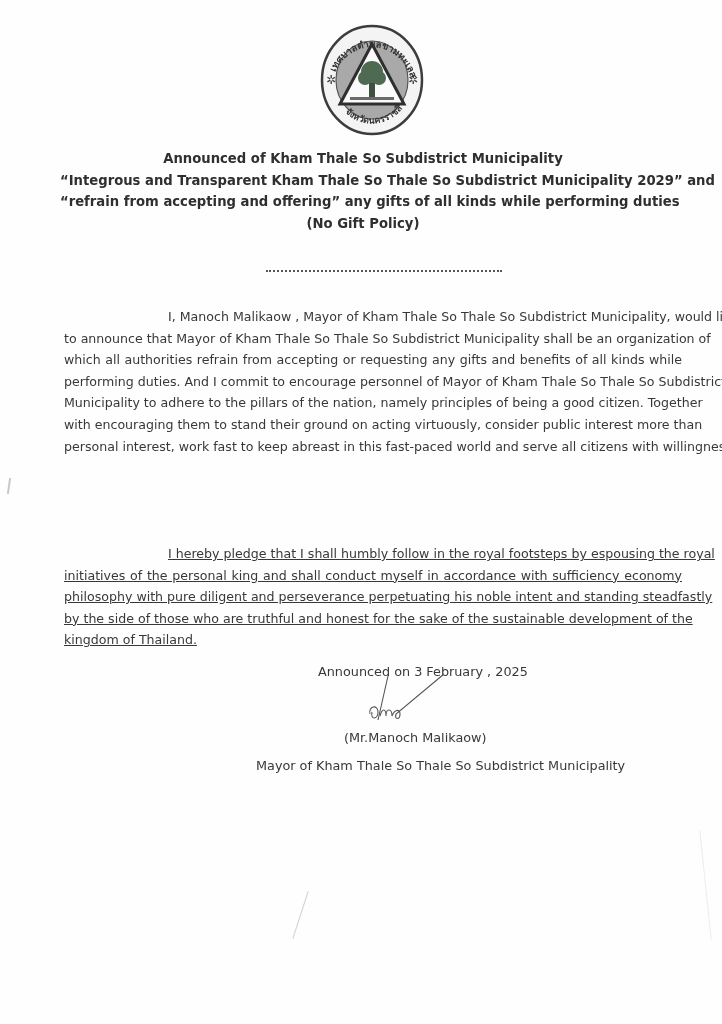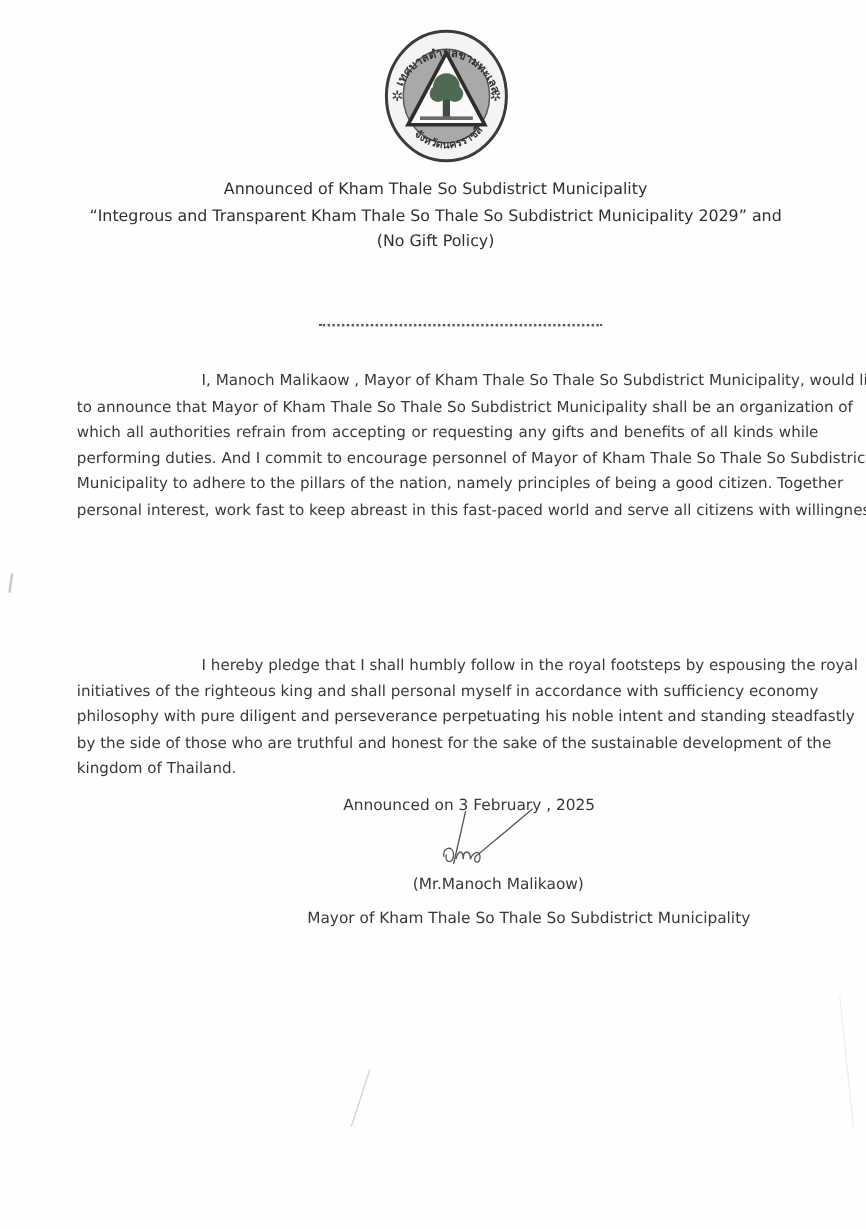--- a/index.html
+++ b/index.html
@@ -8,37 +8,37 @@
     font-family: "DejaVu Sans", sans-serif; color: #3a3a3a;
   }
   .page { position: absolute; inset: 0; background: #fefefe; }
   .logo {
     position: absolute; left: 320px; top: 24px; width: 104px; height: 112px;
   }
   .title-block {
     position: absolute; left: 60px; top: 148px; width: 606px; text-align: center;
     font-size: 13.2px; line-height: 21.5px; color: #2f2f2f;
   }
-  .title-line { white-space: nowrap; }
+  .title-line { white-space: nowrap; font-weight: bold; }
   .dots {
     position: absolute; left: 266px; top: 270px; width: 236px; height: 2px;
     border-top: 2px dotted #555;
   }
   .body {
     position: absolute; left: 64px; width: 618px; font-size: 12.6px; line-height: 21.6px;
     text-align: justify; color: #383838;
   }
   .p1 { top: 306px; }
   .p1b { top: 468px; }
-  .p2 { top: 543px; }
+  .p2 { top: 543px; text-decoration: underline; }
   .body .indent { display: inline-block; width: 52px; }
   .line { display: block; text-align: justify; text-align-last: justify; white-space: nowrap; }
   .line.last { text-align-last: left; }
   .sig-block { position: absolute; left: 250px; top: 664px; width: 380px; font-size: 12.8px; color: #383838; }
-  .announce-date { position: absolute; left: 36px; top: 0; white-space: nowrap; }
+  .announce-date { position: absolute; left: 68px; top: 0; white-space: nowrap; }
   .signature { position: absolute; left: 114px; top: 6px; width: 100px; height: 56px; }
   .sig-name { position: absolute; left: 94px; top: 66px; white-space: nowrap; text-align: center; }
   .sig-title { position: absolute; left: 6px; top: 94px; white-space: nowrap; }
   .stray { position: absolute; }
 </style>
 </head>
 <body>
 
 <div class="page">
 
@@ -64,38 +64,40 @@
       <path id="arcBot" d="M20,82 A38,38 0 0 0 84,82" fill="none"></path>
       <text font-size="9" fill="#333" font-weight="bold" font-family="DejaVu Sans, sans-serif">
         <textPath href="#arcBot" startOffset="8">จังหวัดนครราชสีมา</textPath>
       </text>
     </svg>
   </div>
 
   <div class="title-block">
     <div class="title-line">Announced of Kham Thale So Subdistrict Municipality</div>
     <div class="title-line">“Integrous and Transparent Kham Thale So Thale So Subdistrict Municipality 2029” and</div>
+    <div class="title-line">“refrain from accepting and offering” any gifts of all kinds while performing duties</div>
     <div class="title-line">(No Gift Policy)</div>
   </div>
 
   <div class="dots"></div>
 
   <div class="body p1">
     <span class="line"><span class="indent"></span><span class="indent"></span><span>I, Manoch Malikaow , Mayor of Kham Thale So Thale So Subdistrict Municipality, would like</span></span>
     <span class="line">to announce that Mayor of Kham Thale So Thale So Subdistrict Municipality shall be an organization of</span>
     <span class="line">which all authorities refrain from accepting or requesting any gifts and benefits of all kinds while</span>
     <span class="line">performing duties. And I commit to encourage personnel of Mayor of Kham Thale So Thale So Subdistrict</span>
     <span class="line">Municipality to adhere to the pillars of the nation, namely principles of being a good citizen. Together</span>
+    <span class="line">with encouraging them to stand their ground on acting virtuously, consider public interest more than</span>
     <span class="line">personal interest, work fast to keep abreast in this fast-paced world and serve all citizens with willingness,</span>
   </div>
 
 
   <div class="body p2">
     <span class="line"><span class="indent"></span><span class="indent"></span><span>I hereby pledge that I shall humbly follow in the royal footsteps by espousing the royal</span></span>
-    <span class="line">initiatives of the righteous king and shall personal myself in accordance with sufficiency economy</span>
+    <span class="line">initiatives of the personal king and shall conduct myself in accordance with sufficiency economy</span>
     <span class="line">philosophy with pure diligent and perseverance perpetuating his noble intent and standing steadfastly</span>
     <span class="line">by the side of those who are truthful and honest for the sake of the sustainable development of the</span>
     <span class="line last">kingdom of Thailand.</span>
   </div>
 
   <div class="sig-block">
     <div class="announce-date">Announced on 3 February , 2025</div>
     <div class="signature">
       <svg width="100" height="56" viewBox="0 0 100 56">
         <path d="M24,6 L14,50" stroke="#555" stroke-width="1.1" fill="none"></path>

